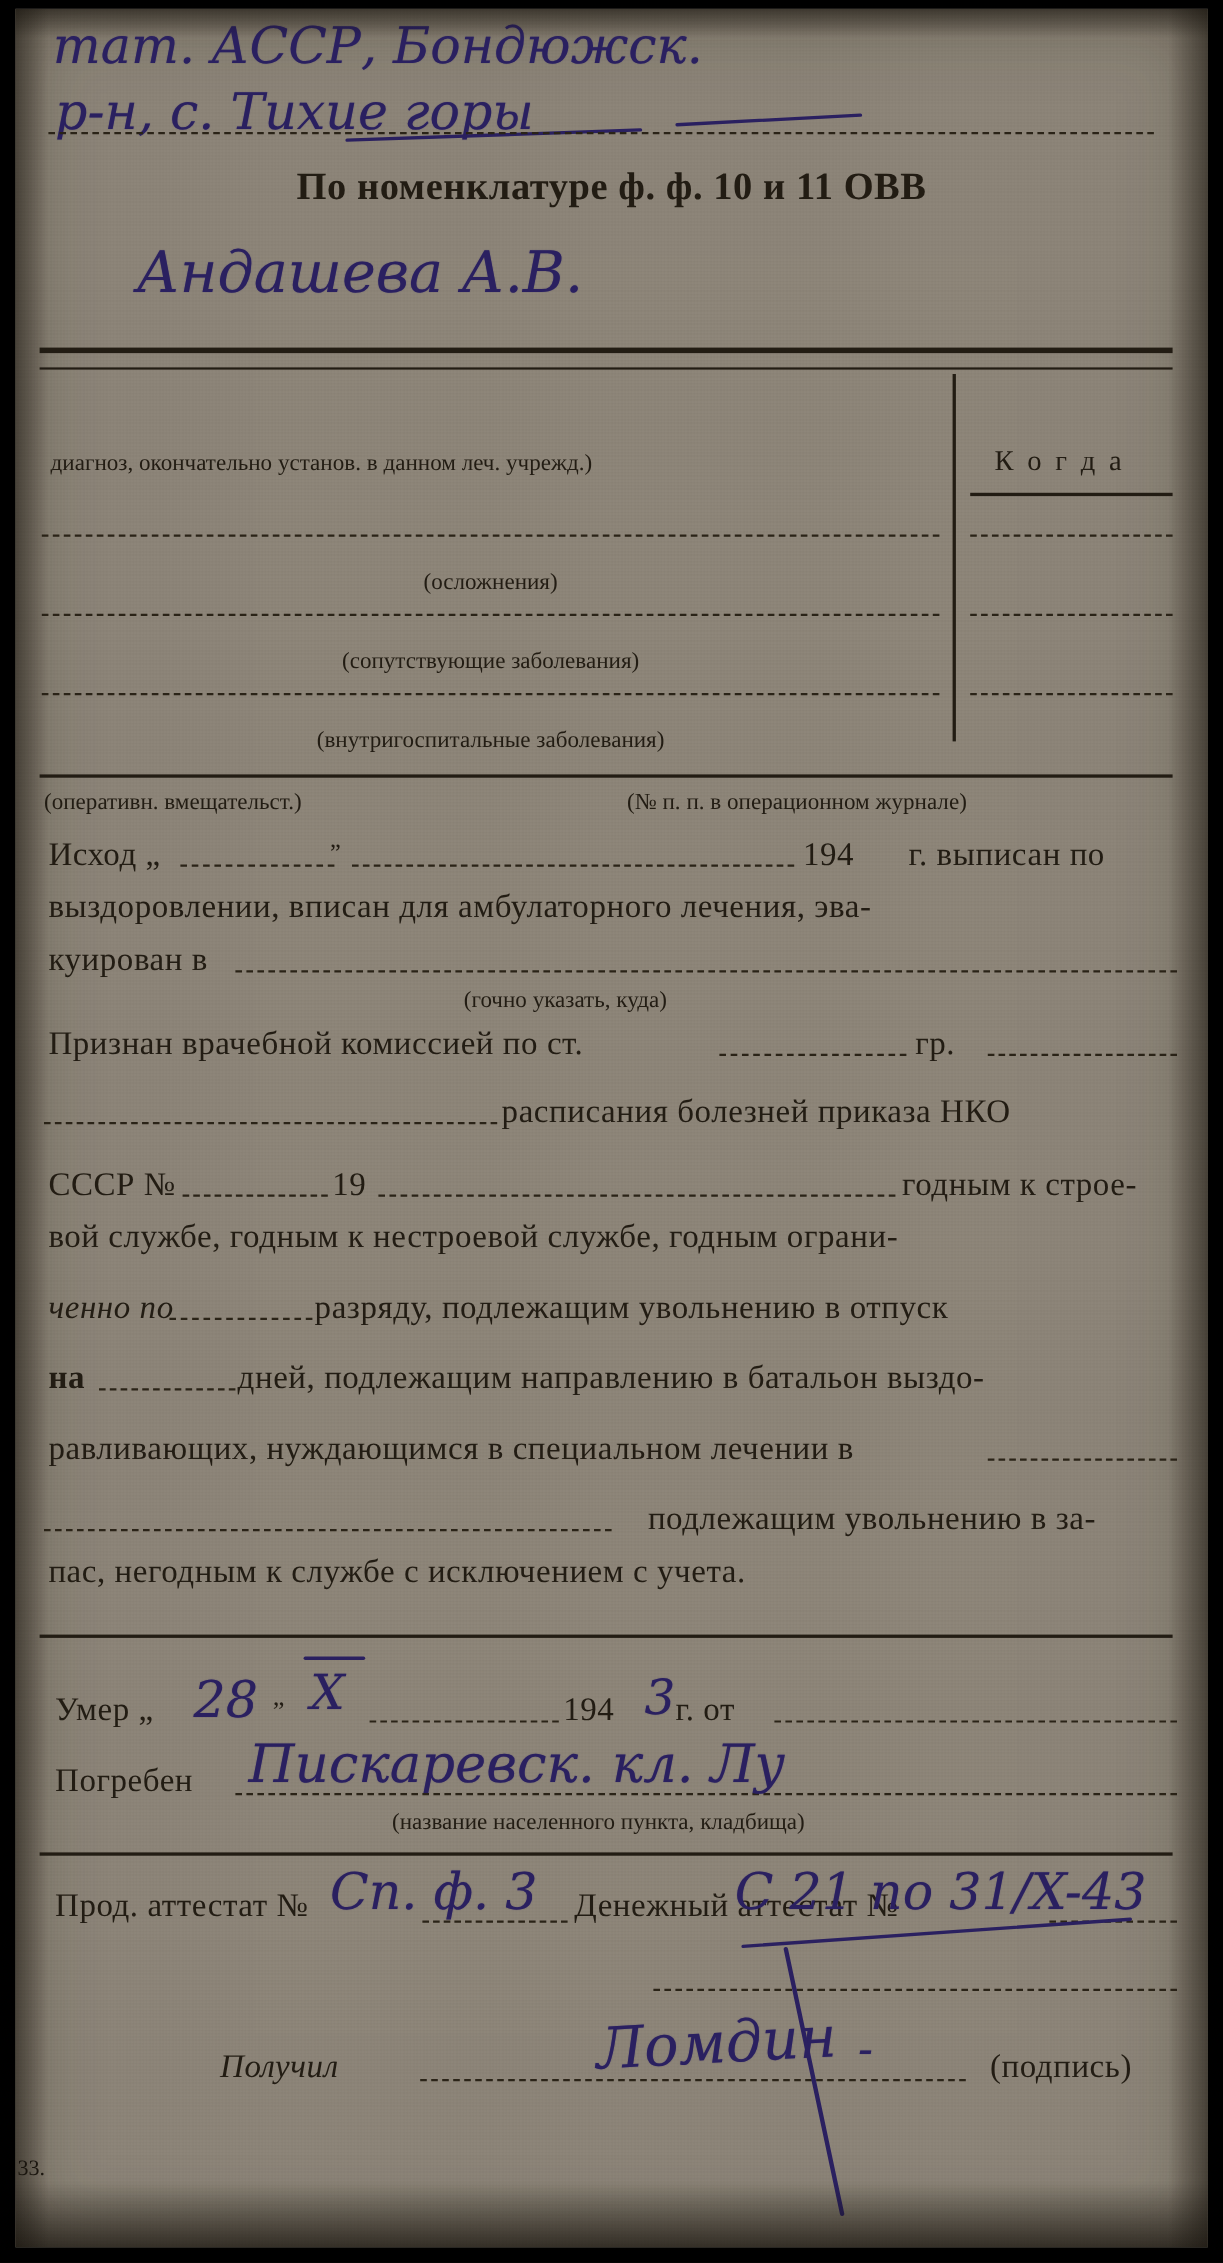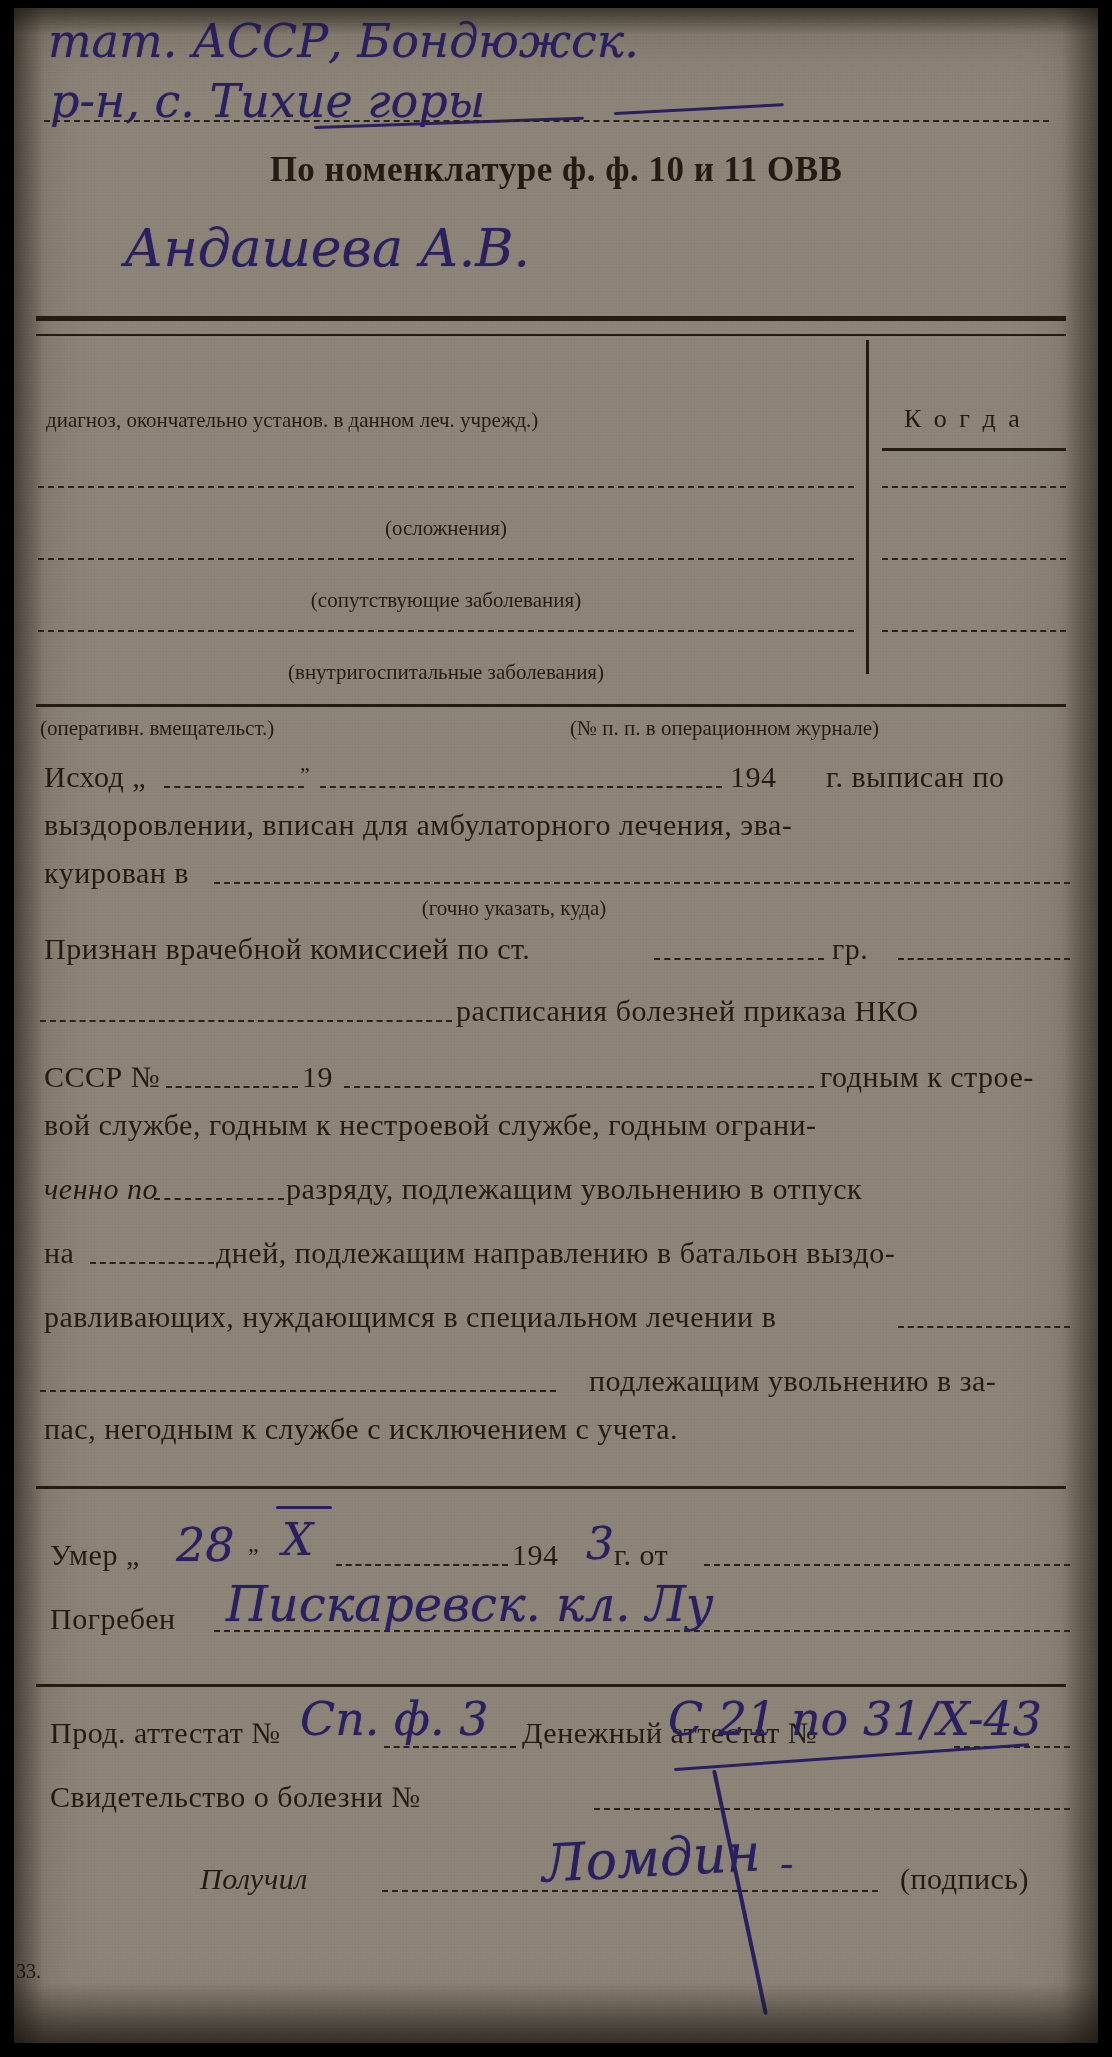--- a/index.html
+++ b/index.html
@@ -194,21 +194,21 @@
     <div class="pr body-line" style="left:288px; top:1052px;">19</div>
     <div class="dots" style="left:330px; top:1078px; width:470px;"></div>
     <div class="pr body-line" style="left:806px; top:1052px;">годным к строе-</div>
 
     <div class="pr body-line" style="left:30px; top:1100px;">вой службе, годным к нестроевой службе, годным ограни-</div>
 
     <div class="pr body-line" style="left:30px; top:1164px;font-style:italic;">ченно по</div>
     <div class="dots" style="left:140px; top:1190px; width:130px;"></div>
     <div class="pr body-line" style="left:272px; top:1164px;">разряду, подлежащим увольнению в отпуск</div>
 
-    <div class="pr body-line" style="left:30px; top:1228px;">на</div>
+    <div class="pr body-line" style="left:30px; top:1228px;font-weight:bold;">на</div>
     <div class="dots" style="left:76px; top:1254px; width:124px;"></div>
     <div class="pr body-line" style="left:202px; top:1228px;">дней, подлежащим направлению в батальон выздо-</div>
 
     <div class="pr body-line" style="left:30px; top:1292px;">равливающих, нуждающимся в специальном лечении в</div>
     <div class="dots" style="left:884px; top:1318px; width:172px;"></div>
 
     <div class="dots" style="left:26px; top:1382px; width:516px;"></div>
     <div class="pr body-line" style="left:548px; top:1356px;margin-left:27px;">подлежащим увольнению в за-</div>
 
     <div class="pr body-line" style="left:30px; top:1404px;">пас, негодным к службе с исключением с учета.</div>
@@ -223,32 +223,32 @@
     <div class="dots" style="left:322px; top:1556px; width:172px;"></div>
     <div class="pr body-line" style="left:498px; top:1530px;">194</div>
     <div class="hw hw-mid" style="left:572px; top:1510px; font-size:44px;">3</div>
     <div class="pr body-line" style="left:600px; top:1530px;">г. от</div>
     <div class="dots" style="left:690px; top:1556px; width:366px;"></div>
 
     <div class="pr body-line" style="left:36px; top:1594px;">Погребен</div>
     <div class="dots" style="left:200px; top:1622px; width:856px;"></div>
     <div class="hw hw-big" style="left:212px; top:1568px; font-size:48px;">Пискаревск. кл. Лу</div>
 
+    <div class="pr small center" style="left:30px; top:1636px; width:1000px;">(название населенного пункта, кладбища)</div>
 
     <div class="rule" style="left:22px; top:1676px; width:1030px;"></div>
 
     <div class="pr body-line" style="left:36px; top:1708px;">Прод.  аттестат №</div>
     <div class="dots" style="left:370px; top:1738px; width:132px;"></div>
     <div class="pr body-line" style="left:508px; top:1708px;">Денежный  аттестат №</div>
     <div class="dots" style="left:940px; top:1738px; width:116px;"></div>
     <div class="hw hw-big" style="left:286px; top:1684px; font-size:46px;">Сп. ф. 3</div>
     <div class="hw hw-big" style="left:654px; top:1684px; font-size:46px;">С 21 по 31/X-43</div>
     <div class="underline-hw" style="left:660px; top:1760px; width:356px; transform: rotate(-4deg);"></div>
 
-    <div class="pr body-line" style="left:36px; top:1772px;">Свидетельство о болезни №</div>
     <div class="dots" style="left:580px; top:1800px; width:476px;"></div>
 
     <div class="pr body-line" style="left:186px; top:1854px; font-style:italic;">Получил</div>
     <div class="dots" style="left:368px; top:1882px; width:496px;"></div>
     <div class="hw hw-big" style="left:528px; top:1820px; font-size:52px; transform: rotate(-3deg);">Ломдин</div>
     <div class="hw hw-mid" style="left:766px; top:1832px;">-</div>
     <div class="pr body-line" style="left:886px; top:1854px;">(подпись)</div>
 
     <div class="underline-hw" style="left:700px; top:1760px; width:250px; height:4px; transform: rotate(78deg); transform-origin: left center;"></div>
 

